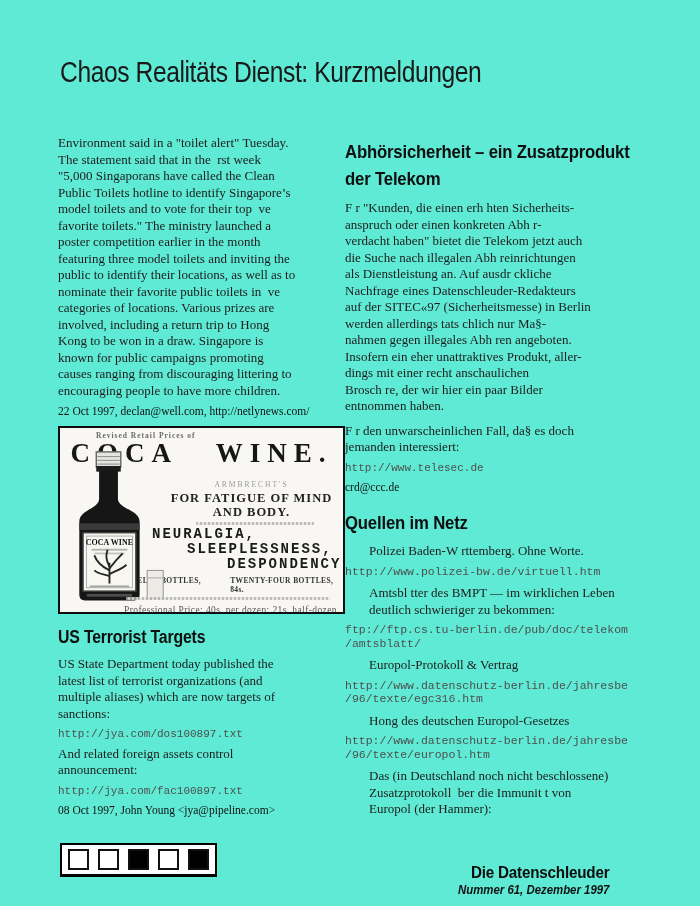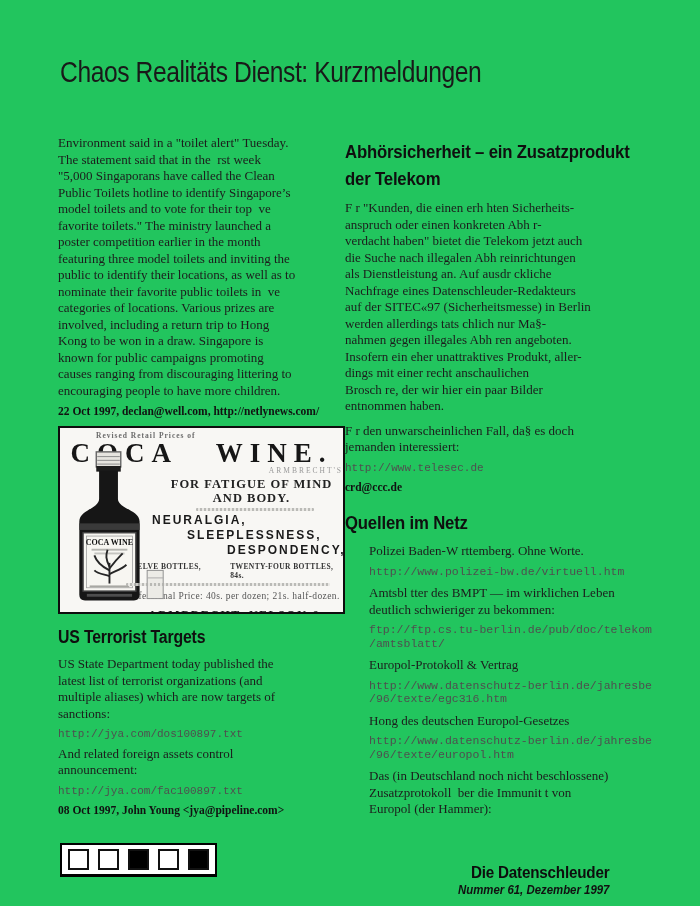--- a/index.html
+++ b/index.html
@@ -1,53 +1,53 @@
 <!DOCTYPE html>
 <html><head>
 <meta charset="utf-8">
 <style>
   html,body{margin:0;padding:0;background:#fff;}
-  .page{position:relative;width:700px;height:906px;background:#22c55e;overflow:hidden;
+  .page{position:relative;width:700px;height:906px;background:#5eead4;overflow:hidden;
         font-family:"Liberation Serif", serif;color:#1c1c1c;}
   .page-title{position:absolute;left:60px;top:56px;font-family:"Liberation Sans",sans-serif;
         font-size:29px;font-weight:400;letter-spacing:-0.5px;color:#191919;white-space:nowrap;
         transform:scaleX(0.85);transform-origin:left center;}
   .col{position:absolute;}
   .col-left{left:58px;top:135px;width:287px;}
   .col-right{left:345px;top:138px;width:302px;}
   .body-text{font-size:13px;line-height:16.5px;white-space:pre;color:#1c1c1c;} .mt4{margin-top:4px;} .mt8{margin-top:8px;}
-  .byline{font-size:11.5px;font-weight:700;margin-top:6px;white-space:pre;color:#111;}
+  .byline{font-size:11.5px;font-weight:400;margin-top:6px;white-space:pre;color:#111;}
   .mono{font-family:"Liberation Mono",monospace;font-size:11px;line-height:13.5px;
         color:#4f4f4f;white-space:pre;margin-top:6px;}
   .h{font-family:"Liberation Sans",sans-serif;font-weight:700;letter-spacing:-0.2px;
         transform:scaleX(0.88);transform-origin:left center;white-space:pre;color:#0f0f0f;}
   .h-main{font-size:19px;line-height:27px;}
   .h-left{font-size:18px;line-height:22px;margin-top:12px;margin-bottom:8px;}
   .h-quellen{margin-top:16px;margin-bottom:6px;}
   .q-item{margin-top:2px;}
   .q-label{font-size:13px;line-height:16.5px;white-space:pre;margin-top:7px;padding-left:24px;}
   .q-url{font-family:"Liberation Mono",monospace;font-size:11.5px;line-height:13.5px;
-        color:#4f4f4f;white-space:pre;margin-top:5px;padding-left:24px;}
+        color:#4f4f4f;white-space:pre;margin-top:5px;}
   
   .ad{position:relative;margin-top:9px;width:287px;height:188px;box-sizing:border-box;
       border:2px solid #0e0e0e;background:#f8f7f4;overflow:hidden;padding-top:3px;}
   .bottle{position:absolute;left:8px;top:22px;}
   .ad-tagline{font-size:7.5px;font-weight:700;letter-spacing:1px;color:#6b6b6b;
       text-align:left;padding-left:36px;line-height:9px;}
   .ad-title{font-size:27px;line-height:25px;font-weight:700;letter-spacing:7px;word-spacing:26px;
       text-align:center;color:#161616;margin-top:1px;}
-  .ad-brand{font-size:7.5px;letter-spacing:2px;color:#9a9a9a;text-align:right;
-      margin-left:100px;line-height:9px;margin-top:0;}
+  .ad-brand{font-size:7.5px;letter-spacing:2px;color:#9a9a9a;text-align:center;
+      margin-left:100px;line-height:9px;margin-top:14px;}
   .ad-sub{font-size:12.5px;letter-spacing:1px;color:#222;text-align:center;
       margin-left:100px;line-height:14px;margin-top:2px;font-weight:600;}
   .blur{background:repeating-linear-gradient(90deg,#b0b0ac 0 2px,#e6e5e1 2px 4px);
       height:3px;border-radius:1px;opacity:.85;}
   .b1{width:118px;margin-left:136px;margin-top:3px;}
   .b2{width:204px;margin-left:66px;margin-top:3px;}
-  .ad-cond{font-family:Liberation Sans, sans-serif;font-weight:700;font-size:12px;
+  .ad-cond{font-family:Liberation Mono, monospace;font-weight:700;font-size:14px;
       letter-spacing:2px;line-height:12px;margin-top:3px;color:#1a1a1a;}
   .c0{margin-left:92px;} .c1{margin-left:127px;} .c2{margin-left:167px;}
   .ad-prices{display:flex;gap:18px;margin-left:64px;margin-top:6px;
       font-size:7.5px;font-weight:700;letter-spacing:.4px;color:#333;line-height:9px;}
   .ad-prof{font-size:9.5px;letter-spacing:.4px;color:#555;margin-left:64px;margin-top:5px;line-height:11px;}
   .ad-company{font-size:12px;font-weight:700;letter-spacing:1.5px;color:#1d1d1d;
       margin-left:88px;margin-top:6px;line-height:14px;}
   
   .checks{position:absolute;left:60px;top:843px;display:flex;gap:9px;
       border:2px solid #000;border-bottom-width:3px;padding:4px 6px;background:#fff;}

